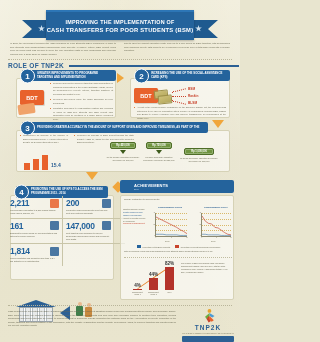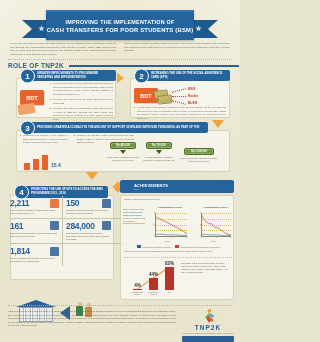--- a/index.html
+++ b/index.html
@@ -306,37 +306,37 @@
     <div class="statrow">
       <div class="statcell">
         <div class="stattop">
           <div class="statnum">2,211</div>
           <div class="sicon o"></div>
         </div>
         <div class="stattxt">Provided BSM information to 2,211 villages through village offices, schools, etc.</div>
       </div>
       <div class="statcell">
         <div class="stattop">
-          <div class="statnum">150</div>
+          <div class="statnum">200</div>
           <div class="sicon"></div>
         </div>
         <div class="stattxt">Conducted media briefings with more than 150 print and electronic journalists.</div>
       </div>
     </div>
     <div class="statrow">
       <div class="statcell">
         <div class="stattop">
           <div class="statnum">161</div>
           <div class="sicon"></div>
         </div>
         <div class="stattxt">Broadcast television shows on 127 radio stations and national television channels.</div>
       </div>
       <div class="statcell">
         <div class="stattop">
-          <div class="statnum">284,000</div>
+          <div class="statnum">147,000</div>
           <div class="sicon"></div>
         </div>
         <div class="stattxt">Sent targeted SMS messages to 338,000 households using mobile phones and community SMS blasts.</div>
       </div>
     </div>
     <div class="statrow" style="border-bottom:none;">
       <div class="statcell">
         <div class="stattop">
           <div class="statnum">1,814</div>
           <div class="sicon"></div>

